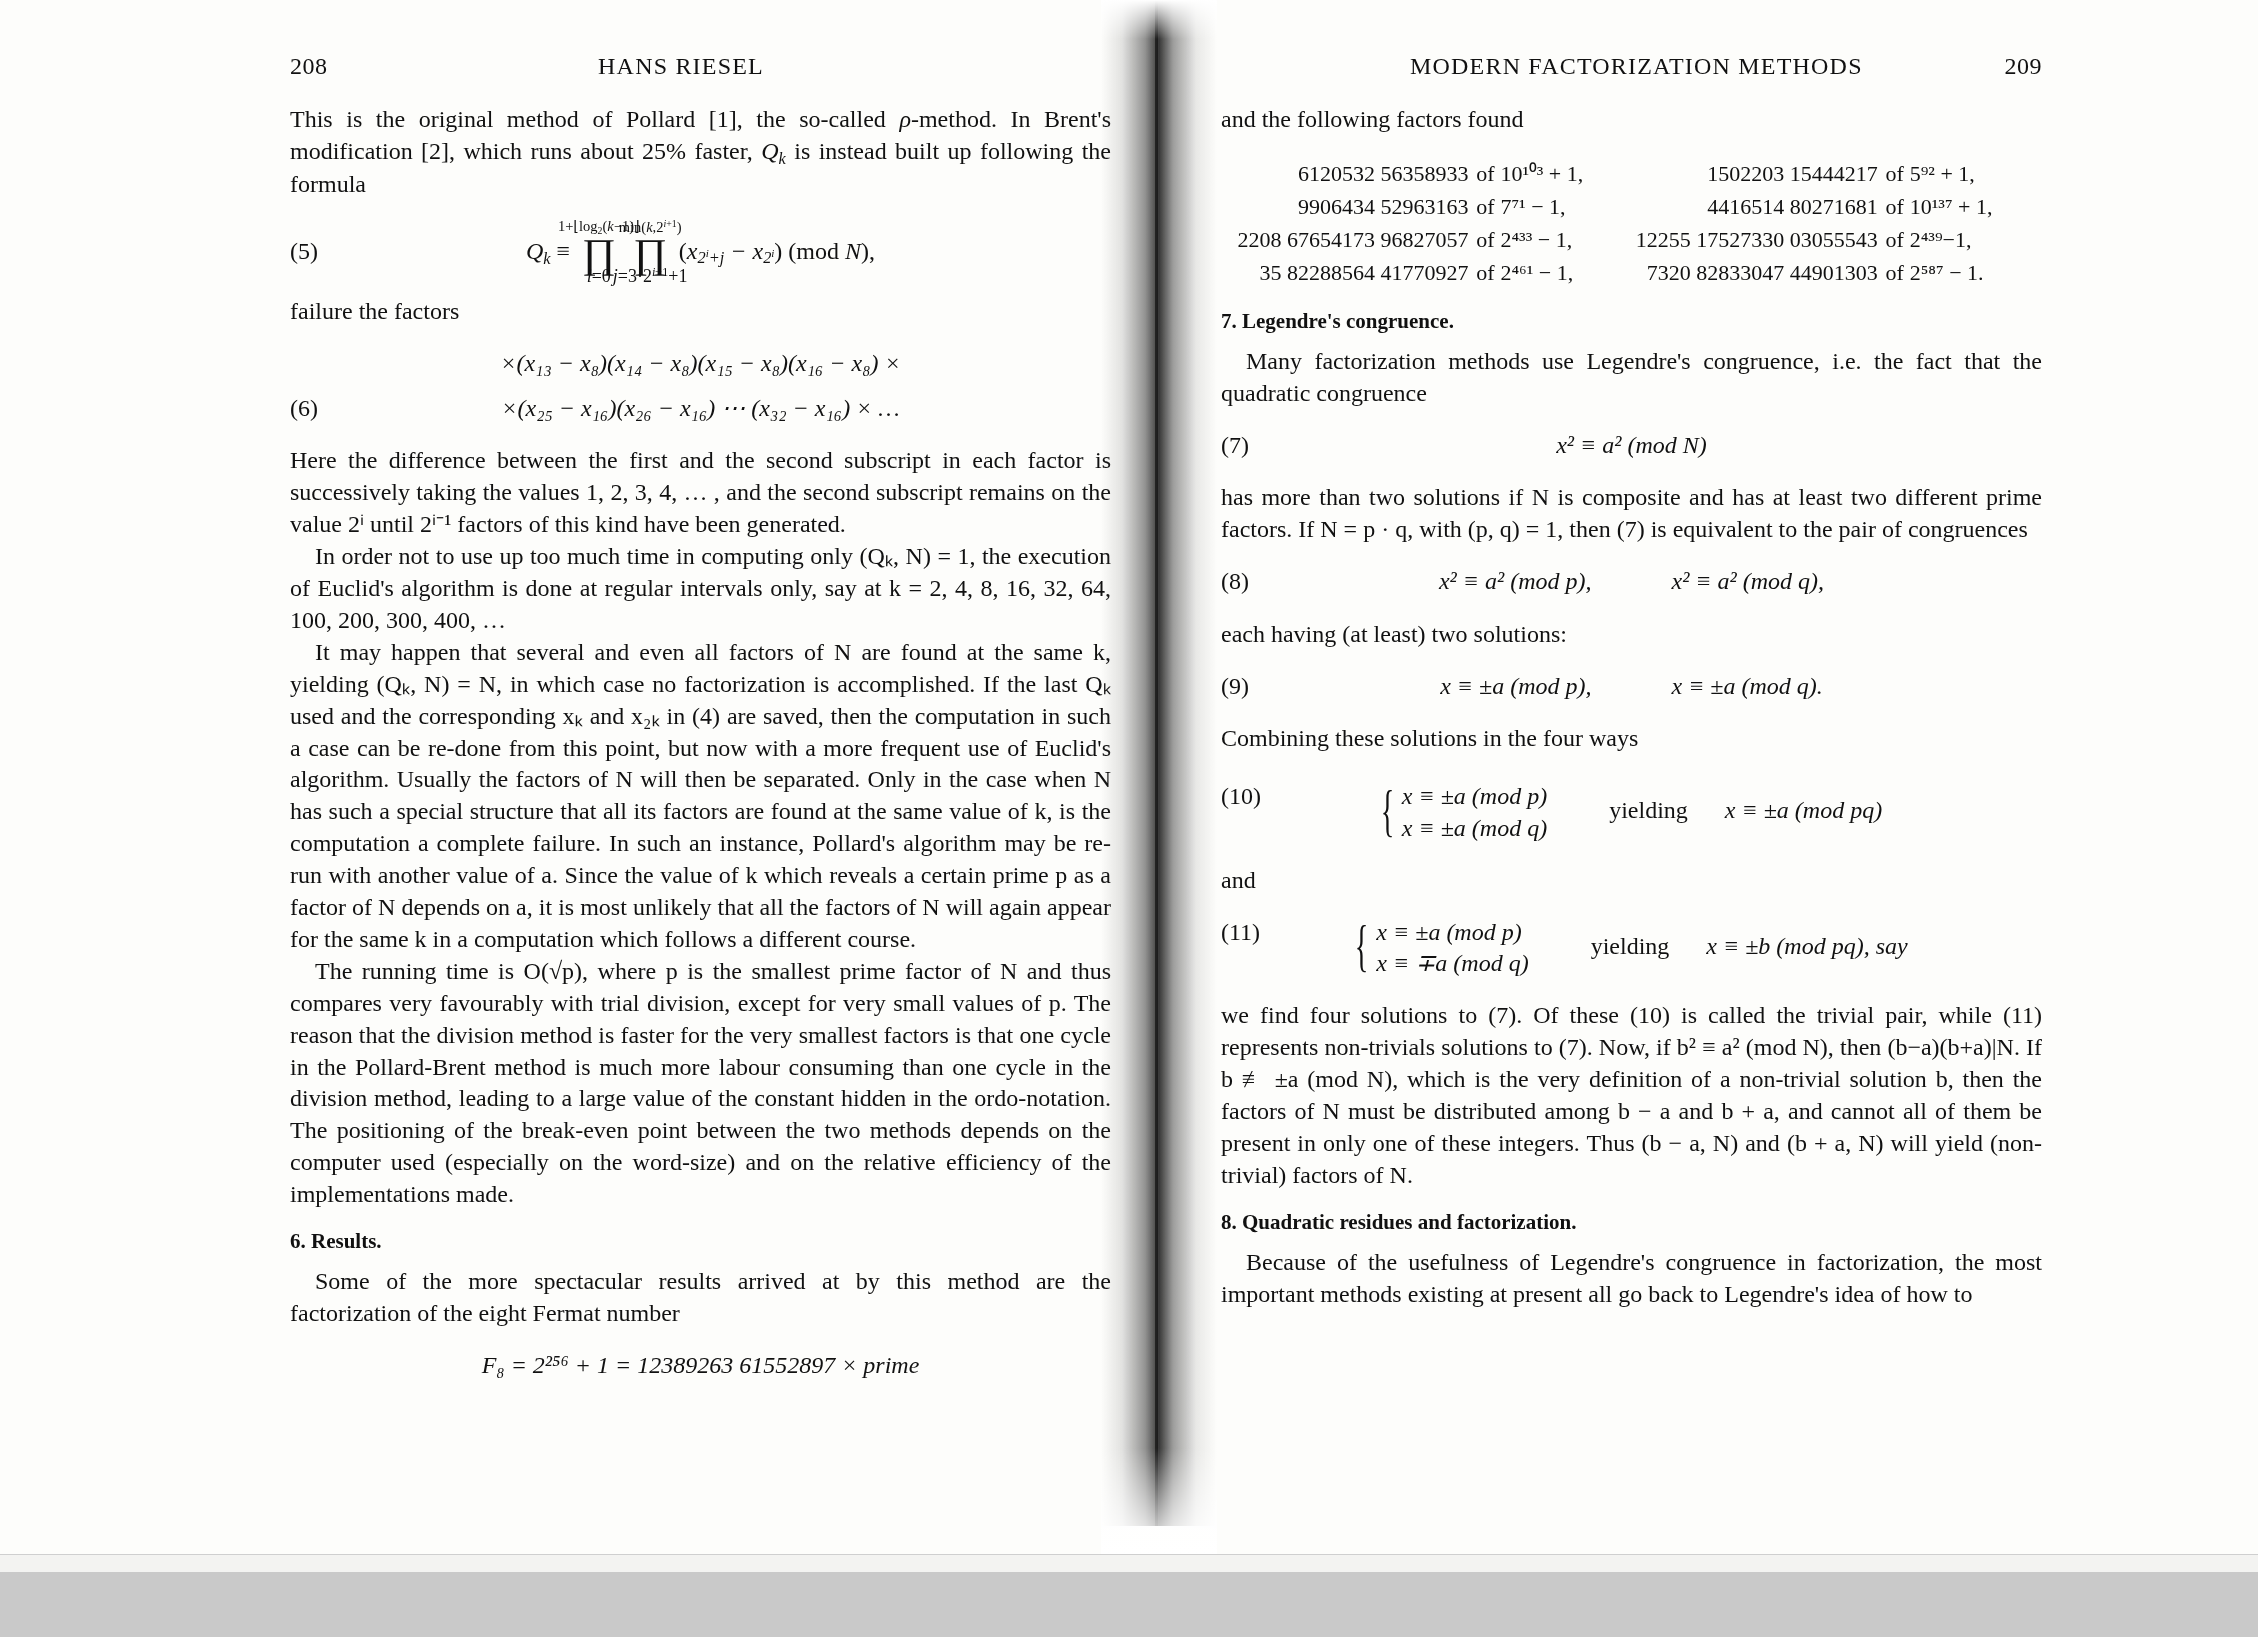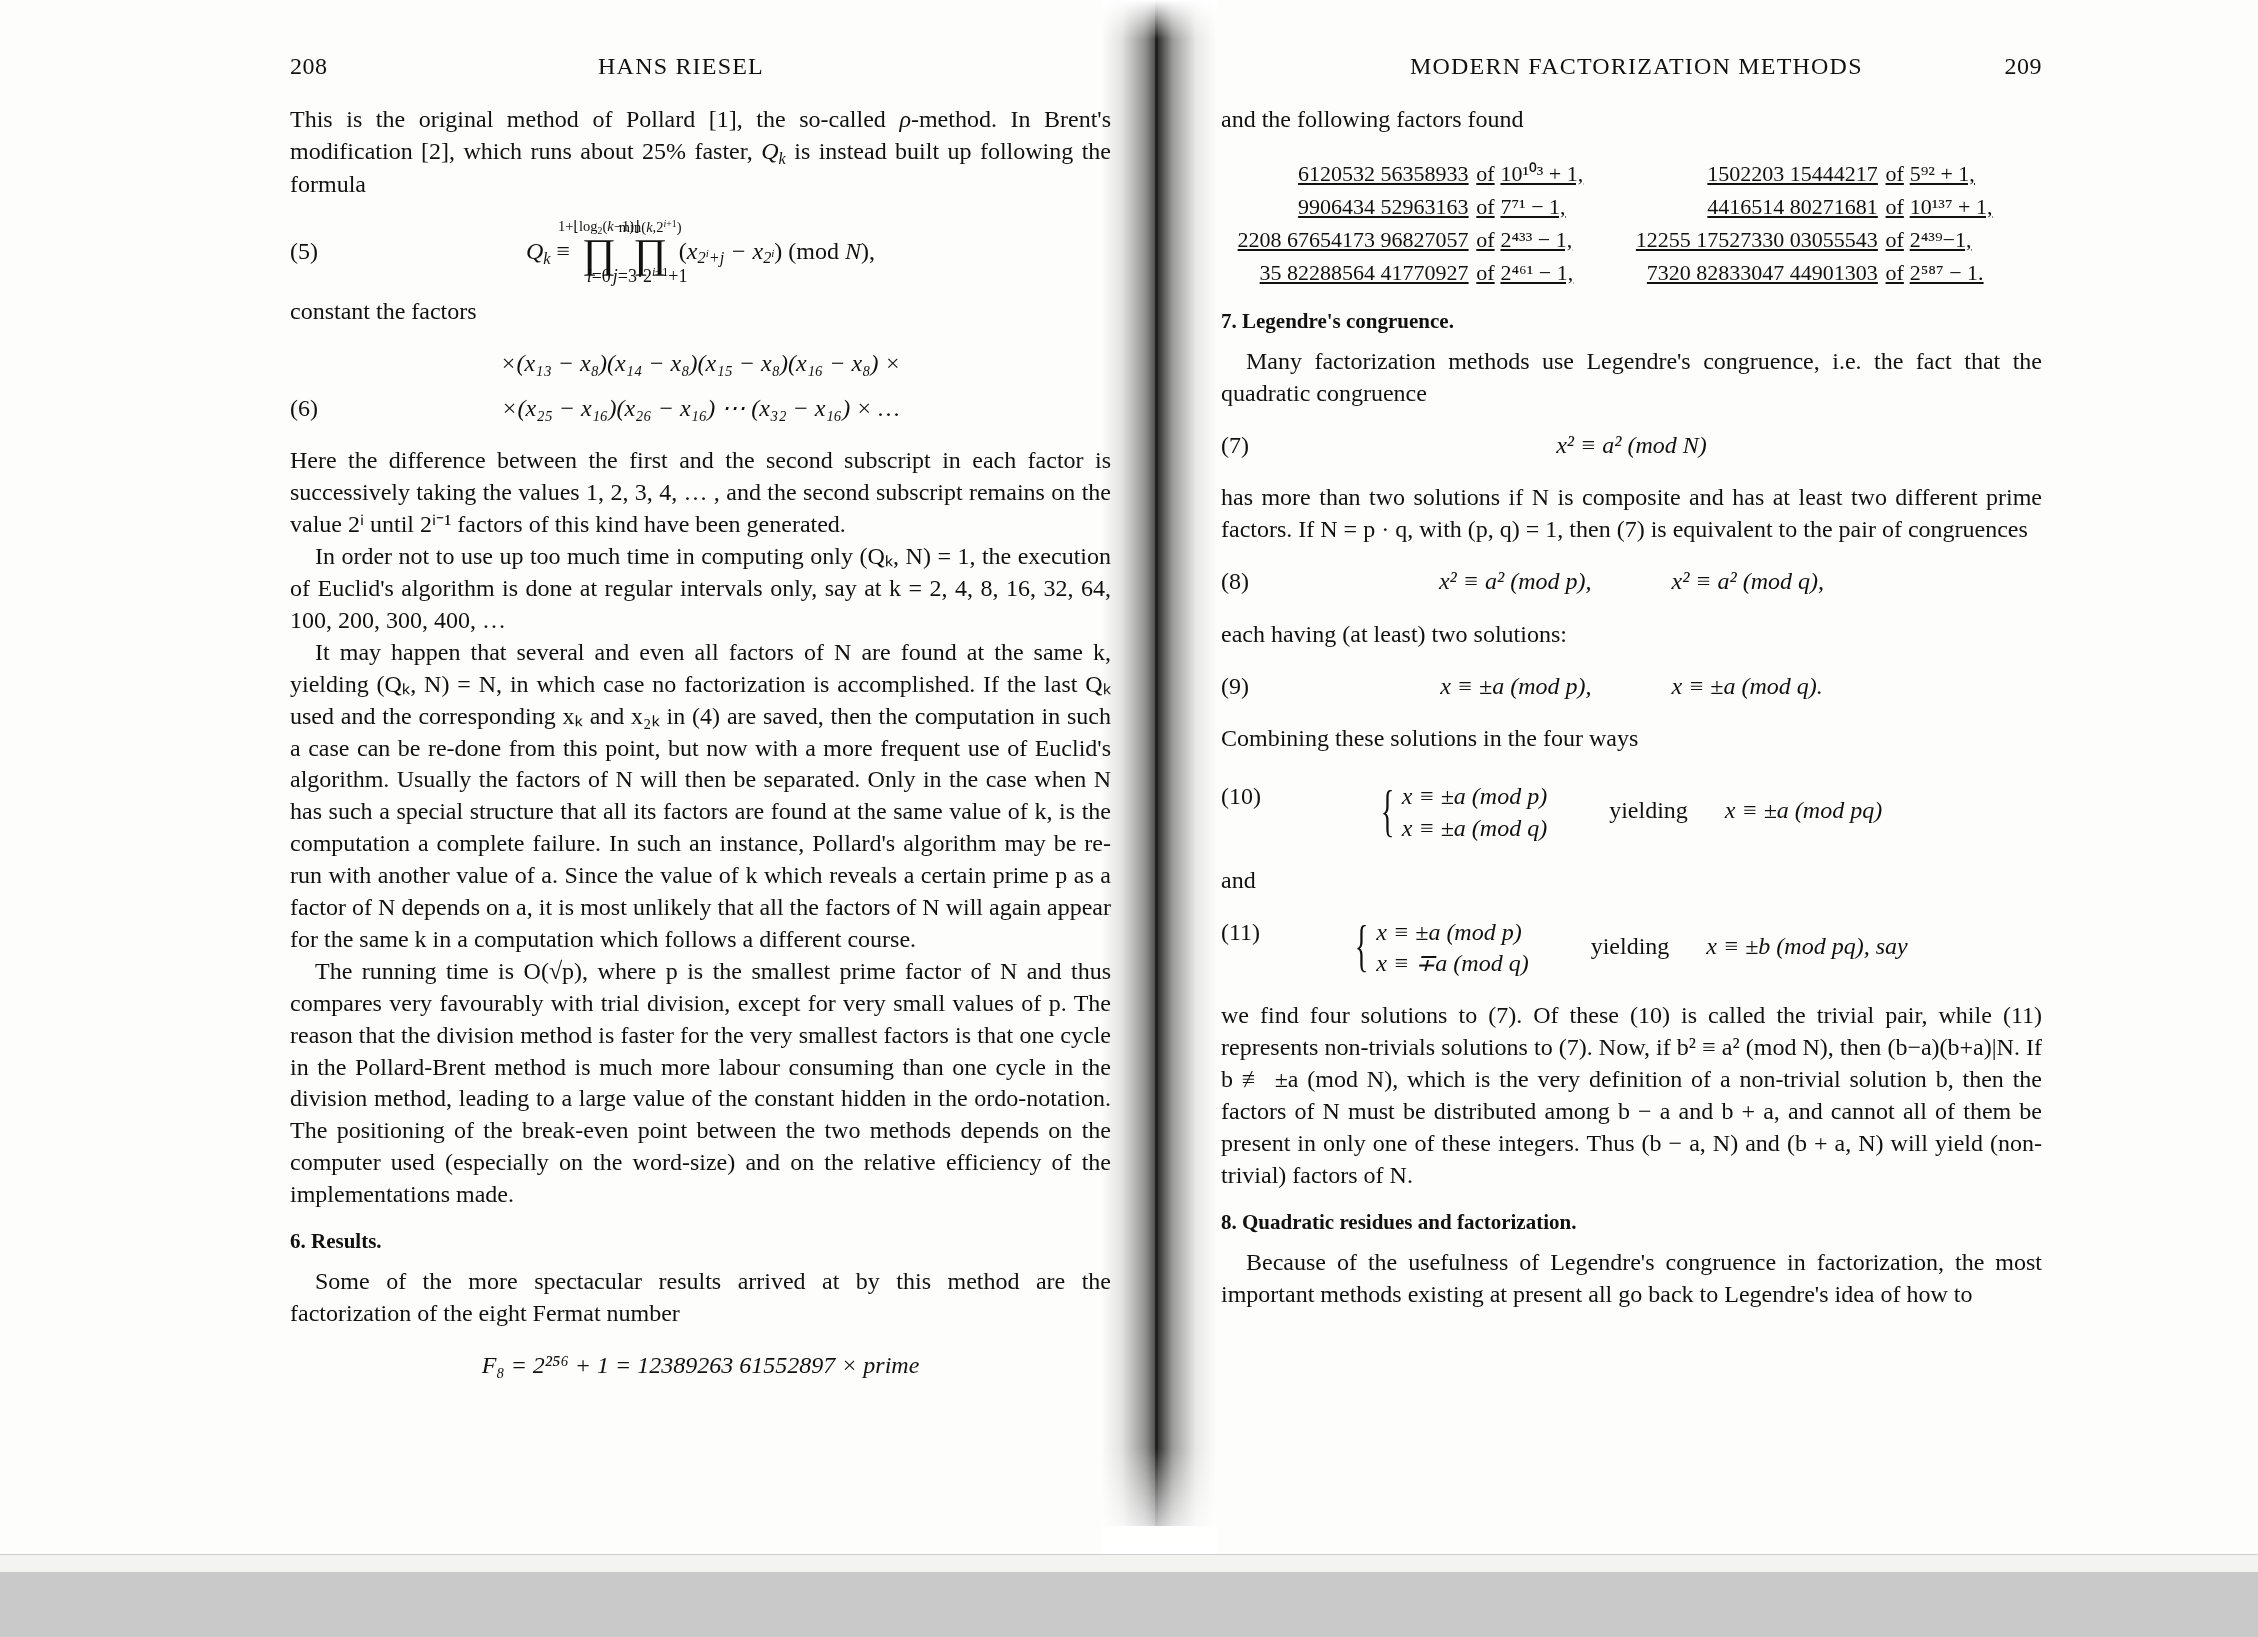--- a/index.html
+++ b/index.html
@@ -169,21 +169,20 @@
 
   
   .factors {
     margin: 21px 0 19.3px 0;
     font-size: 22px;
   }
   .factors table {
     border-collapse: collapse;
     margin: 0 auto;
     width: 96%;
-    text-decoration: underline;
   }
   .factors td {
     padding: 1.9px 0;
     white-space: nowrap;
     font-style: normal;
   }
   .factors td.num { text-align: right; padding-right: 7.7px; }
   .factors td.of  { text-align: left; padding-right: 5.8px; }
   .factors td.val { text-align: left; padding-right: 33px; }
   .factors td.num2 { text-align: right; padding-right: 7.7px; padding-left: 19.3px; }
@@ -242,21 +241,21 @@
             <span class="top">min(<i>k</i>,2<sup><i>i</i>+1</sup>)</span>
             <span class="sym">∏</span>
             <span class="bot"><i>j</i>=3·2<sup><i>i</i>−1</sup>+1</span>
           </span>
           <span class="rm">(</span><i>x</i><sub>2<sup><i>i</i></sup>+<i>j</i></sub> − <i>x</i><sub>2<sup><i>i</i></sup></sub><span class="rm">) (mod </span><i>N</i><span class="rm">),</span>
         </span>
       </div>
 
       <div class="sp"></div>
 
-      <p class="noind">constant the factors</p>
+      <p class="noind">failure the factors</p>
 
       <div class="sp-s"></div>
 
       <div class="eq">
         <span class="eqline">×(x₁₃ − x₈)(x₁₄ − x₈)(x₁₅ − x₈)(x₁₆ − x₈) ×</span>
       </div>
       <div class="eq">
         <span class="tag">(6)</span>
         <span class="eqline">×(x₂₅ − x₁₆)(x₂₆ − x₁₆)  ⋯  (x₃₂ − x₁₆) × …</span>
       </div>

